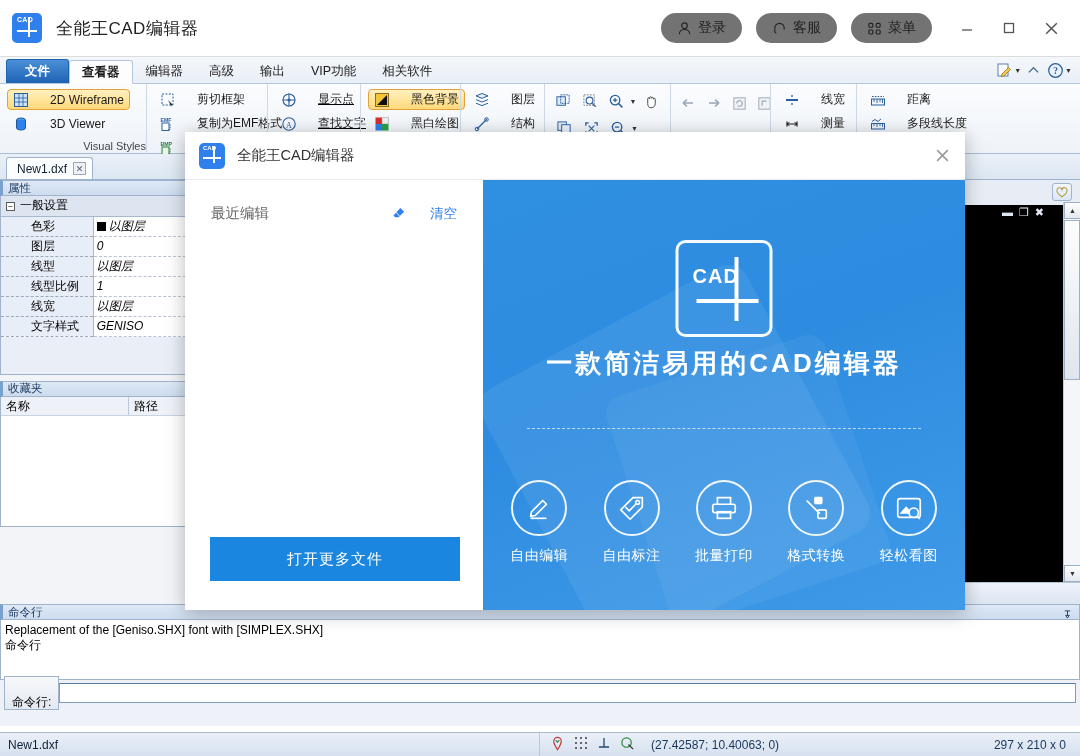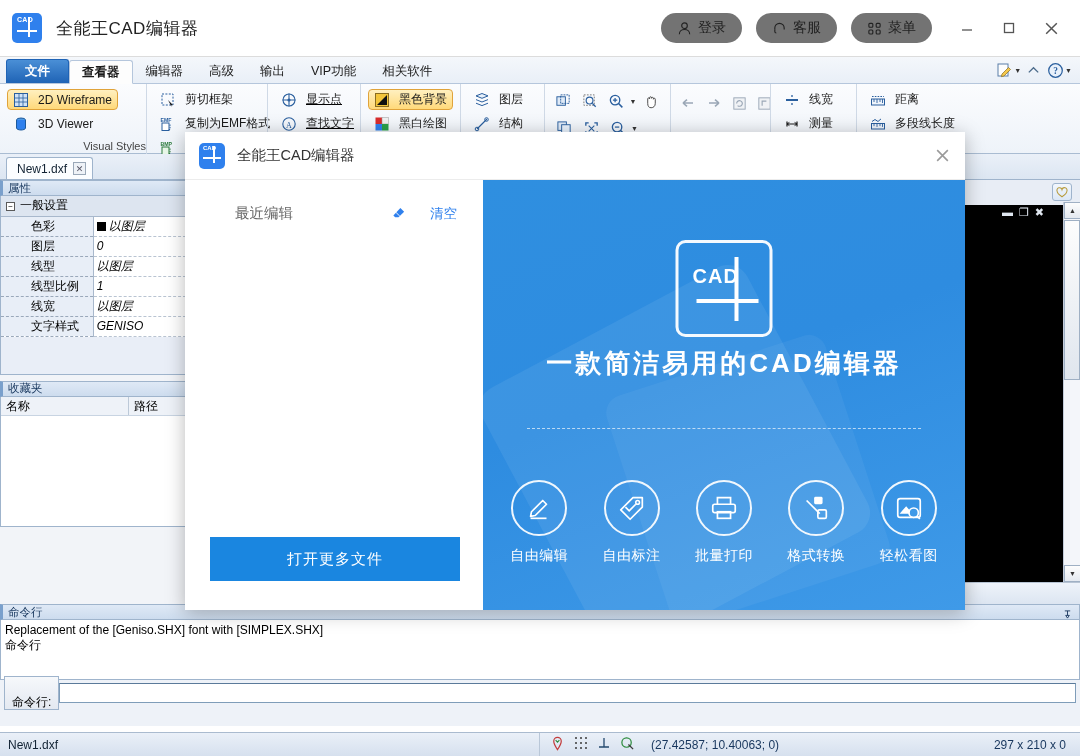--- a/index.html
+++ b/index.html
@@ -76,21 +76,21 @@
     display: flex; align-items: flex-start;
   }
   .rgroup { display: flex; flex-direction: column; height: 70px; position: relative; padding: 5px 7px 0 7px; }
   .rgroup + .rgroup { border-left: 1px solid #cfd9e6; }
   .rgroup-label {
     position: absolute; bottom: 2px; left: 0; width: 100%;
     text-align: right; font-size: 11px; color: #444;
   }
   .rrow { display: flex; align-items: center; gap: 8px; margin-bottom: 3px; }
   .rbtn {
-    display: flex; align-items: center; gap: 9px; height: 21px;
+    display: flex; align-items: center; gap: 21px; height: 21px;
     padding: 0 5px; border: 1px solid transparent; border-radius: 3px;
     font-size: 12px; color: #1a1a1a; cursor: pointer; white-space: nowrap;
   }
   .rbtn.sel {
     background: linear-gradient(#fff0c0, #ffd97a);
     border-color: #e0a33a; border-radius: 4px;
   }
   .ricon16 { width: 16px; height: 16px; flex: none; display:block; }
   .iconbtn { width: 24px; height: 24px; display:flex; align-items:center; justify-content:center; cursor:pointer; border:1px solid transparent; border-radius:3px; }
 
@@ -207,21 +207,21 @@
   .modal-head { height: 48px; display: flex; align-items: center; border-bottom: 1px solid #ececec; }
   .modal-logo { width: 26px; height: 26px; margin-left: 14px; border-radius: 5px; background: #2f80ed; position: relative; flex:none; }
   .modal-logo .cadtxt { position:absolute; left:4px; top:2px; color:#fff; font-size:6px; font-weight:bold; }
   .modal-logo .vbar { position:absolute; left:14px; top:3px; width:2px; height:17px; background:#fff; }
   .modal-logo .hbar { position:absolute; left:4px; top:14px; width:18px; height:2px; background:#fff; }
   .modal-title { margin-left: 12px; font-size: 14.5px; color: #333; }
   .modal-close { margin-left: auto; width: 46px; height: 46px; display:flex; align-items:center; justify-content:center; color:#9a9a9a; cursor:pointer; }
   .modal-body { display: flex; height: 430px; }
   .modal-left { width: 298px; position: relative; }
   .recent-row { display: flex; align-items: center; padding: 24px 26px 0 26px; }
-  .recent-title { font-size: 14.5px; color: #666; margin-left: 24px; }
+  .recent-title { font-size: 14.5px; color: #666; }
   .clear-btn { margin-left: auto; display: flex; align-items: center; gap: 24px; color: #2f80ed; font-size: 13.5px; cursor: pointer; }
   .open-btn {
     position: absolute; left: 25px; bottom: 29px; width: 250px; height: 44px;
     background: #1a86e0; color: #fff; font-size: 15px;
     display: flex; align-items: center; justify-content: center; cursor: pointer; letter-spacing: 1px;
   }
   .modal-right {
     flex: 1; position: relative; overflow: hidden;
     background: linear-gradient(160deg, #2f8fe0 0%, #2e8ce0 45%, #3f9ae8 100%);
   }

